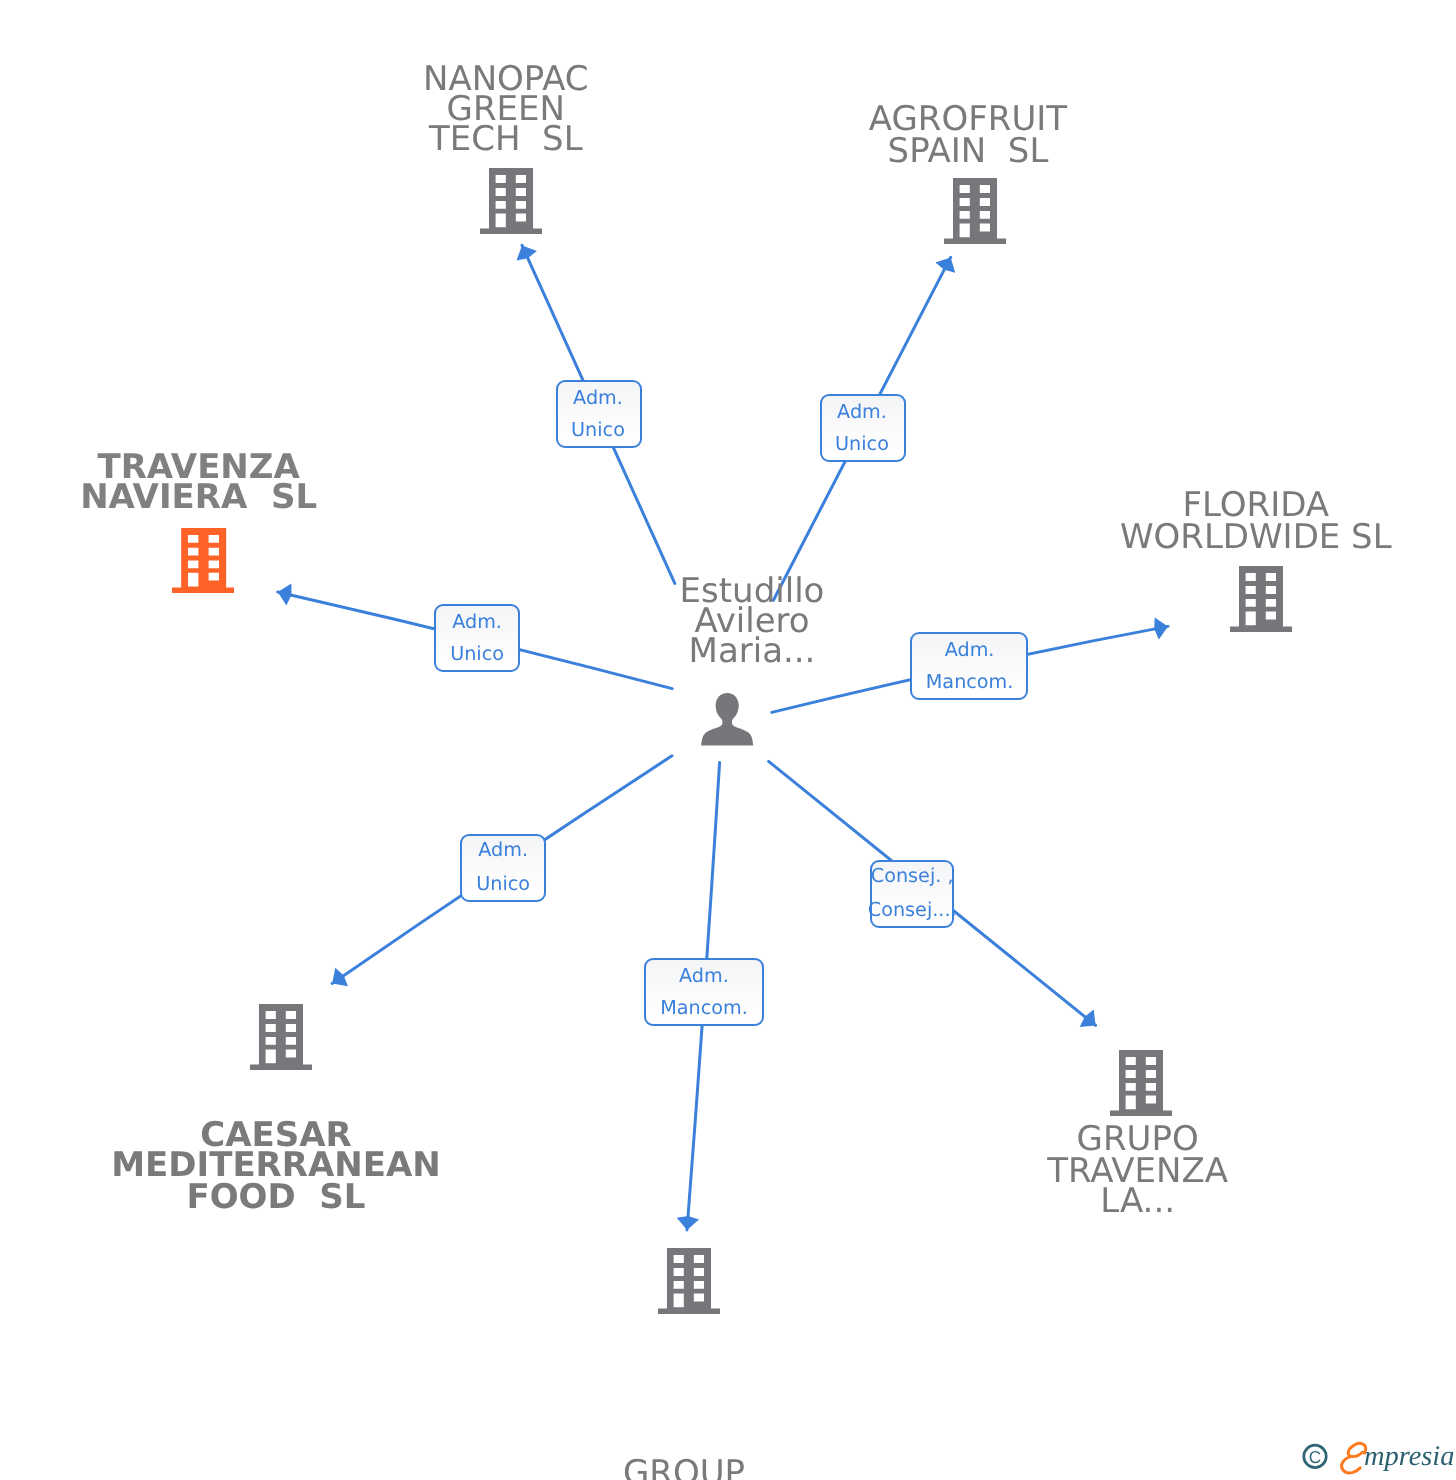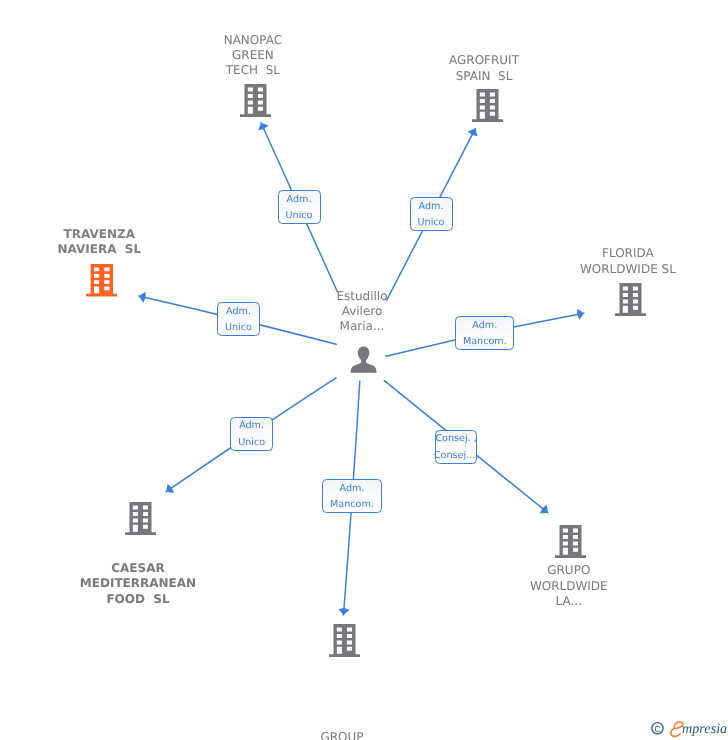--- a/index.html
+++ b/index.html
@@ -2,21 +2,21 @@
 <html><head>
 <meta charset="utf-8">
 <title>Network</title>
 <style>
   html,body{margin:0;padding:0;}
   body{width:728px;height:740px;background:#ffffff;font-family:"DejaVu Sans",sans-serif;overflow:hidden;
        -webkit-font-smoothing:antialiased;text-rendering:geometricPrecision;}
   #stage{position:relative;width:728px;height:740px;}
   svg.edges{position:absolute;left:0;top:0;width:728px;height:740px;}
   .node-icon{position:absolute;}
-  .node-label{position:absolute;text-align:center;color:#7a7a7a;font-size:12px;line-height:15.3px;white-space:pre-wrap;}
+  .node-label{position:absolute;text-align:center;color:#7a7a7a;font-size:17px;line-height:15.3px;white-space:pre-wrap;}
   .node-label.sel{color:#808080;font-weight:bold;}
   .elabel{position:absolute;box-sizing:border-box;border:1.5px solid #3b80db;border-radius:4.5px;color:#3b80db;font-size:9.6px;line-height:16.2px;text-align:center;
     background:linear-gradient(180deg,#f4f5f7 0%,#fbfbfc 55%,#ffffff 100%);white-space:pre-wrap;display:flex;align-items:center;justify-content:center;padding-top:2px;}
   .wm{position:absolute;}
 </style>
 </head>
 <body>
 
 <div id="stage">
 
@@ -38,21 +38,21 @@
         <path d="M166.10 491.70 L167.63 483.86 L171.87 487.74 L173.97 493.09 Z"></path>
         <path d="M547.80 512.70 L539.85 513.50 L542.34 508.32 L546.86 504.76 Z"></path>
         <path d="M343.50 615.00 L338.36 608.89 L344.04 608.02 L349.52 609.75 Z"></path>
       </g>
   </svg>
 
   <div id="nodes-layer">
       <div class="node-icon" style="left: 350.1px; top: 345.75px;"><svg width="27" height="27.5" viewBox="0 0 28 28">
           <path d="M14.1 0.3C10.6 0.3 8.1 3.1 8.1 6.8c0 2.6 1.1 5.1 2.7 6.6 0.5 0.5 0.8 1.0 0.8 1.7l0 0.9c-0.1 0.9-0.6 1.4-1.6 1.8C7.5 18.7 4.0 19.8 2.6 21.2 1.3 22.5 0.9 24.3 0.6 27.5h27.0c-0.3-3.2-0.7-5.0-2.0-6.3-1.4-1.4-4.9-2.5-7.4-3.4-1.0-0.4-1.5-0.9-1.6-1.8l0-0.9c0-0.7 0.3-1.2 0.8-1.7 1.6-1.5 2.7-4.0 2.7-6.6 0-3.7-2.5-6.5-6.0-6.5z" fill="#76777a"></path>
         </svg></div>
-      <div class="node-label" style="left: 262px; top: 288.9px; width: 200px;">Estudillo
+      <div class="node-label" style="left: 276px; top: 288.9px; width: 200px;">Estudillo
 Avilero
 Maria...</div>
       <div class="node-icon" style="left: 240.3px; top: 84.3px;"><svg width="31.00" height="33.00" preserveAspectRatio="none" viewBox="0 0 31 33.5">
           <path d="M4.5 0 H26.5 V30.7 H4.5 Z M7.8 3.6 h5.1 v4 h-5.1 Z M17.9 3.6 h5.1 v4 h-5.1 Z M7.8 10.2 h5.1 v4 h-5.1 Z M17.9 10.2 h5.1 v4 h-5.1 Z M7.8 16.7 h5.1 v4 h-5.1 Z M17.9 16.7 h5.1 v4 h-5.1 Z M7.8 23.1 h5.1 v7 h-5.1 Z M17.9 23.1 h5.1 v4 h-5.1 Z M0 30.7 H31 V33.5 H0 Z" fill="#76777a" fill-rule="evenodd"></path>
         </svg></div>
       <div class="node-label" style="left: 142.9px; top: 32.5px; width: 220px;">NANOPAC
 GREEN
 TECH  SL</div>
       <div class="node-icon" style="left: 472.1px; top: 89.4px;"><svg width="31.00" height="33.00" preserveAspectRatio="none" viewBox="0 0 31 33.5">
           <path d="M4.5 0 H26.5 V30.7 H4.5 Z M7.8 3.6 h5.1 v4 h-5.1 Z M17.9 3.6 h5.1 v4 h-5.1 Z M7.8 10.2 h5.1 v4 h-5.1 Z M17.9 10.2 h5.1 v4 h-5.1 Z M7.8 16.7 h5.1 v4 h-5.1 Z M17.9 16.7 h5.1 v4 h-5.1 Z M7.8 23.1 h5.1 v7 h-5.1 Z M17.9 23.1 h5.1 v4 h-5.1 Z M0 30.7 H31 V33.5 H0 Z" fill="#76777a" fill-rule="evenodd"></path>
@@ -72,21 +72,21 @@
       <div class="node-icon" style="left: 124.6px; top: 501.9px;"><svg width="31.00" height="33.00" preserveAspectRatio="none" viewBox="0 0 31 33.5">
           <path d="M4.5 0 H26.5 V30.7 H4.5 Z M7.8 3.6 h5.1 v4 h-5.1 Z M17.9 3.6 h5.1 v4 h-5.1 Z M7.8 10.2 h5.1 v4 h-5.1 Z M17.9 10.2 h5.1 v4 h-5.1 Z M7.8 16.7 h5.1 v4 h-5.1 Z M17.9 16.7 h5.1 v4 h-5.1 Z M7.8 23.1 h5.1 v7 h-5.1 Z M17.9 23.1 h5.1 v4 h-5.1 Z M0 30.7 H31 V33.5 H0 Z" fill="#76777a" fill-rule="evenodd"></path>
         </svg></div>
       <div class="node-label" style="left: 28px; top: 561px; width: 220px; font-weight: bold;">CAESAR
 MEDITERRANEAN
 FOOD  SL</div>
       <div class="node-icon" style="left: 555.4px; top: 524.9px;"><svg width="31.00" height="33.00" preserveAspectRatio="none" viewBox="0 0 31 33.5">
           <path d="M4.5 0 H26.5 V30.7 H4.5 Z M7.8 3.6 h5.1 v4 h-5.1 Z M17.9 3.6 h5.1 v4 h-5.1 Z M7.8 10.2 h5.1 v4 h-5.1 Z M17.9 10.2 h5.1 v4 h-5.1 Z M7.8 16.7 h5.1 v4 h-5.1 Z M17.9 16.7 h5.1 v4 h-5.1 Z M7.8 23.1 h5.1 v7 h-5.1 Z M17.9 23.1 h5.1 v4 h-5.1 Z M0 30.7 H31 V33.5 H0 Z" fill="#76777a" fill-rule="evenodd"></path>
         </svg></div>
       <div class="node-label" style="left: 458.8px; top: 563.3px; width: 220px;">GRUPO
-WORLDWIDE
+TRAVENZA
 LA...</div>
       <div class="node-icon" style="left: 329.3px; top: 624.4px;"><svg width="31.00" height="33.00" preserveAspectRatio="none" viewBox="0 0 31 33.5">
           <path d="M4.5 0 H26.5 V30.7 H4.5 Z M7.8 3.6 h5.1 v4 h-5.1 Z M17.9 3.6 h5.1 v4 h-5.1 Z M7.8 10.2 h5.1 v4 h-5.1 Z M17.9 10.2 h5.1 v4 h-5.1 Z M7.8 16.7 h5.1 v4 h-5.1 Z M17.9 16.7 h5.1 v4 h-5.1 Z M7.8 23.1 h5.1 v7 h-5.1 Z M17.9 23.1 h5.1 v4 h-5.1 Z M0 30.7 H31 V33.5 H0 Z" fill="#76777a" fill-rule="evenodd"></path>
         </svg></div>
       <div class="node-label" style="left: 232px; top: 702px; width: 220px; margin-top: 28px;">GROUP
 ORGANIZA
 INTERNATIONAL...</div>
     </div>
   <div id="labels-layer">
       <div class="elabel" style="left: 277.5px; top: 190.3px; width: 43px; height: 34px;">Adm.

